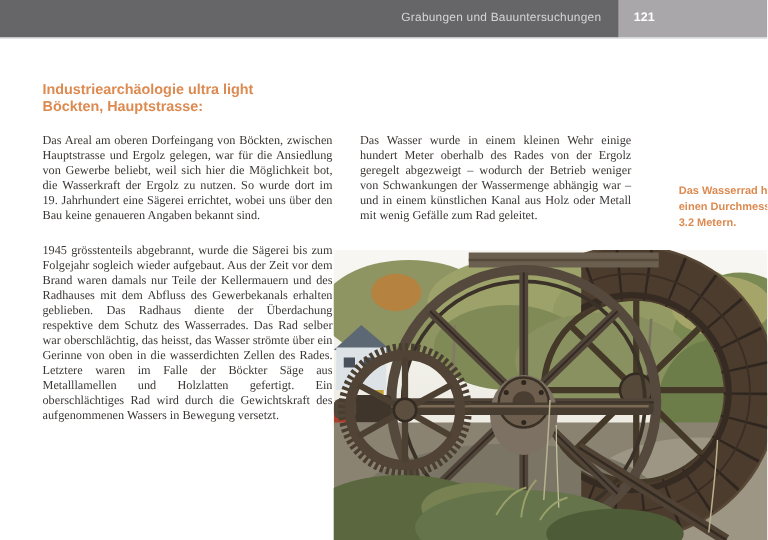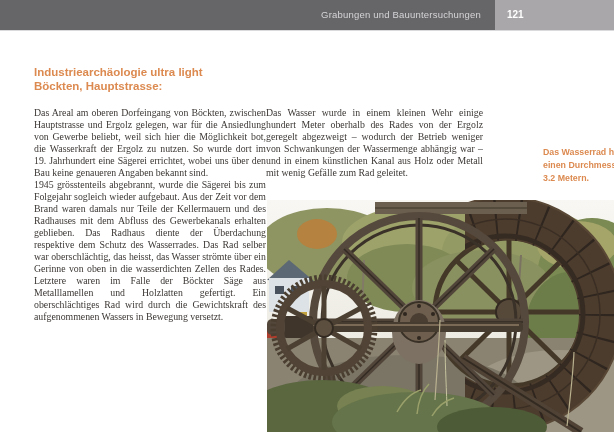--- a/index.html
+++ b/index.html
@@ -16,22 +16,22 @@
   .header-hairline{position:absolute;left:0;top:30px;width:614px;height:1px;background:#dad9db;}
 
   
   .title{position:absolute;left:34px;top:66px;width:250px;color:#dc8a50;
         font-family:"Liberation Sans",sans-serif;font-weight:bold;font-size:11.5px;line-height:13.5px;}
 
   
   .bodycol{position:absolute;font-size:9.8px;line-height:12px;color:#3b3734;text-align:justify;}
   .bodycol p{margin:0;}
   #col1{left:34px;top:107px;width:232px;}
-  #col1 .para-1{}
-  #col2{left:266px;top:107px;width:217px;}
+  #col1 .para-1{margin-bottom:16px;}
+  #col2{left:288px;top:107px;width:217px;}
 
   
   .margin-note{position:absolute;left:507px;top:146px;width:104px;color:#dc8a50;
         font-family:"Liberation Sans",sans-serif;font-weight:bold;font-size:8.8px;line-height:13px;margin-left:36px;}
 
   
   .photo{position:absolute;left:267px;top:200px;width:347px;height:232px;line-height:0;}
 </style>
 </head>
 <body>

